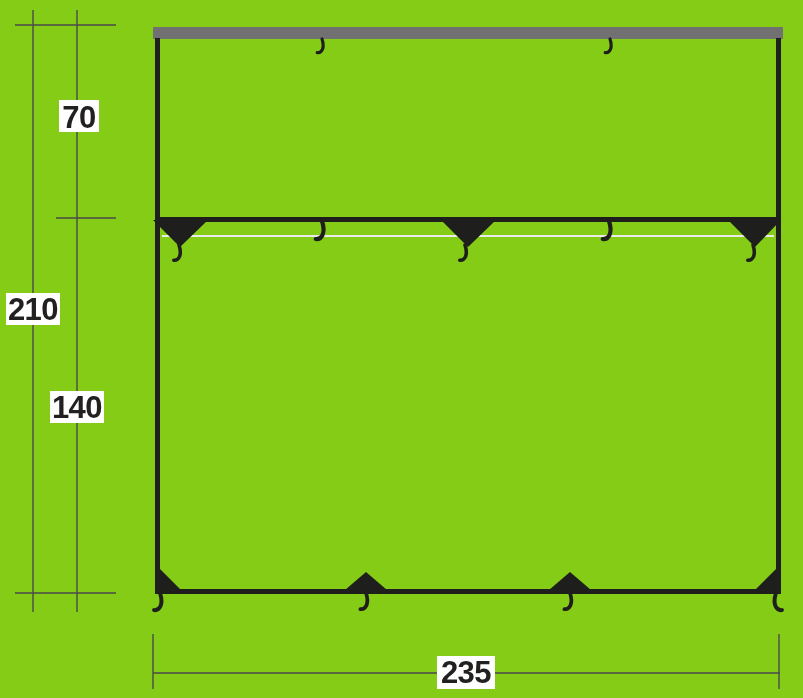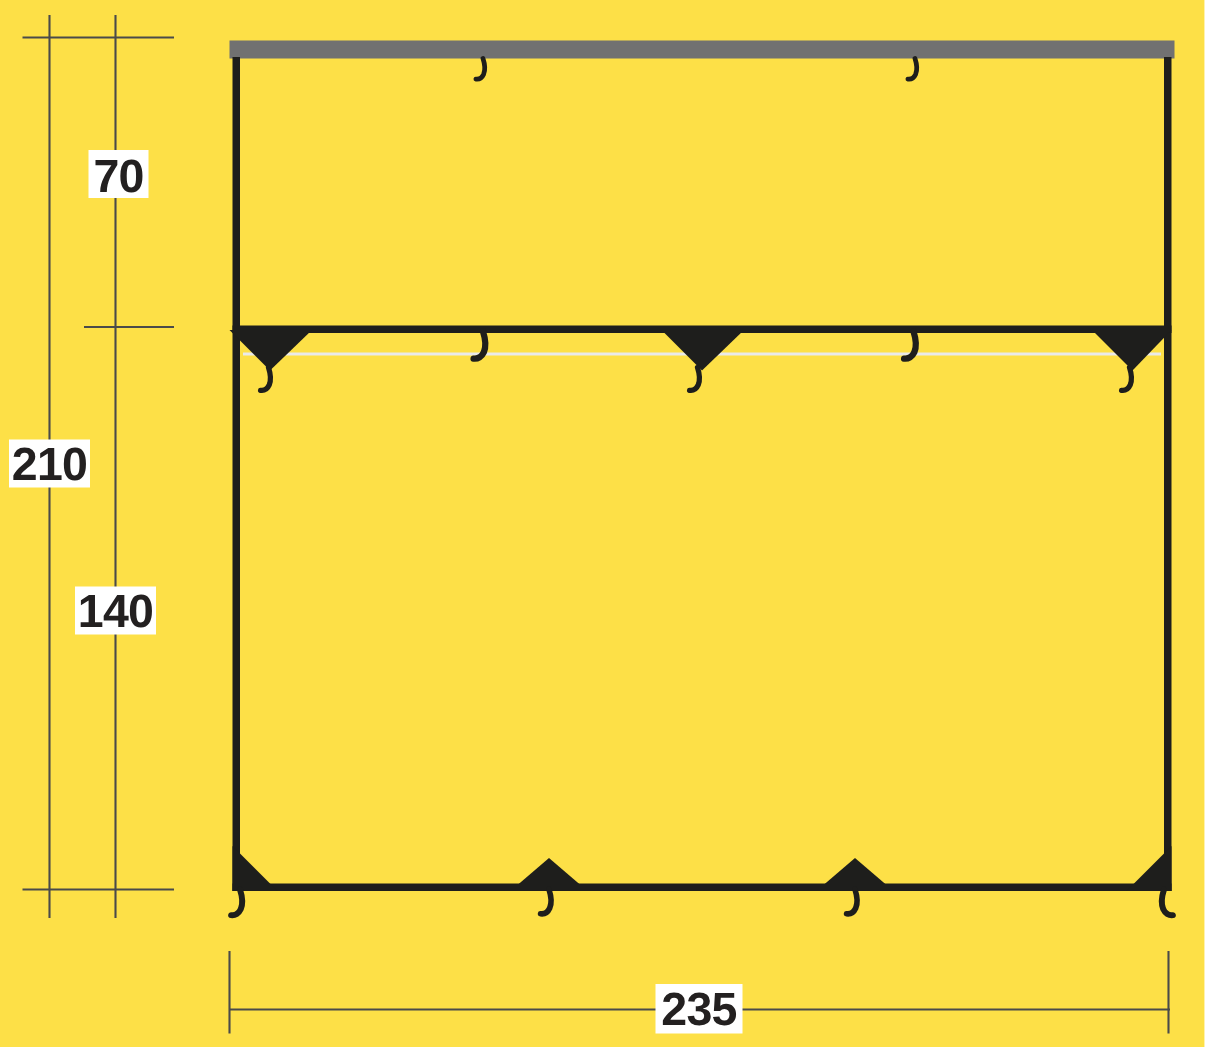--- a/index.html
+++ b/index.html
@@ -8,21 +8,21 @@
     padding: 0;
     background: #ffffff;
     width: 803px;
     height: 698px;
     font-family: "Liberation Sans", sans-serif;
   }
   .stage {
     position: relative;
     width: 803px;
     height: 698px;
-    background: #fde047;
+    background: #84cc16;
   }
   svg { display: block; }
   .dim-stroke {
     stroke: #4a4a4a;
     stroke-width: 1.4;
     fill: none;
   }
   .panel-fill { fill: #1e1e1c; }
   .stitch {
     stroke: #eaeaea;

